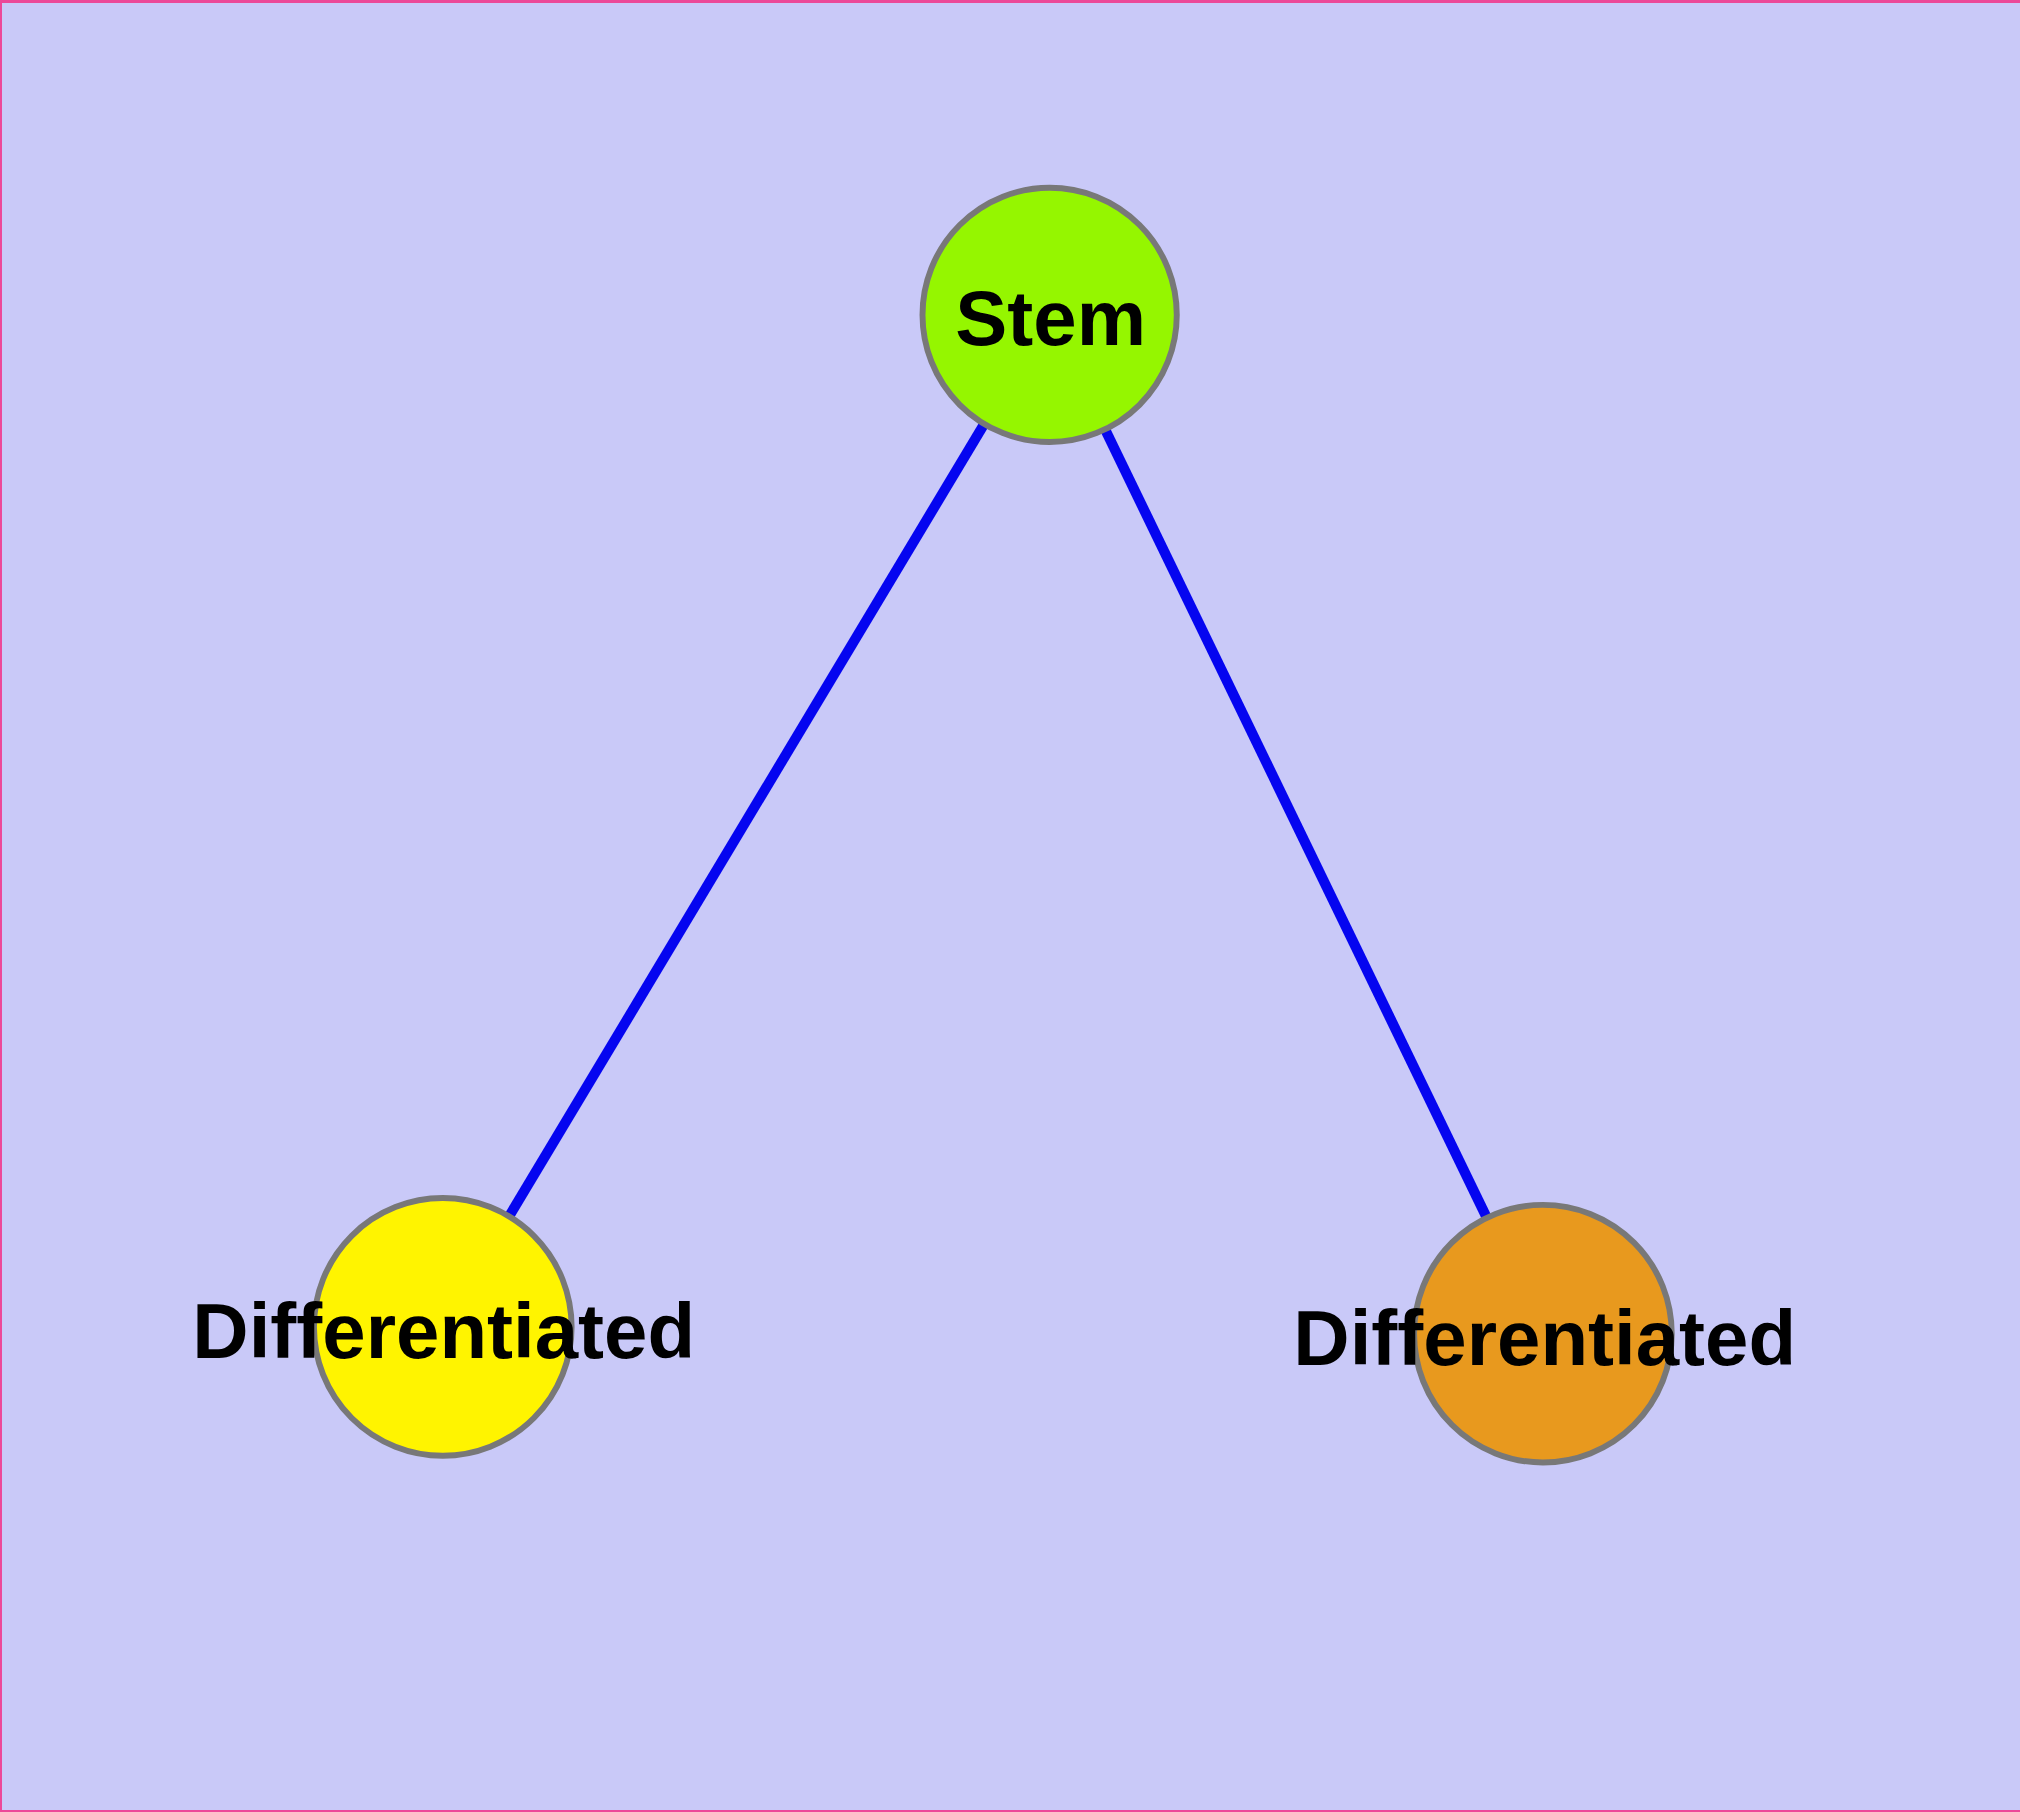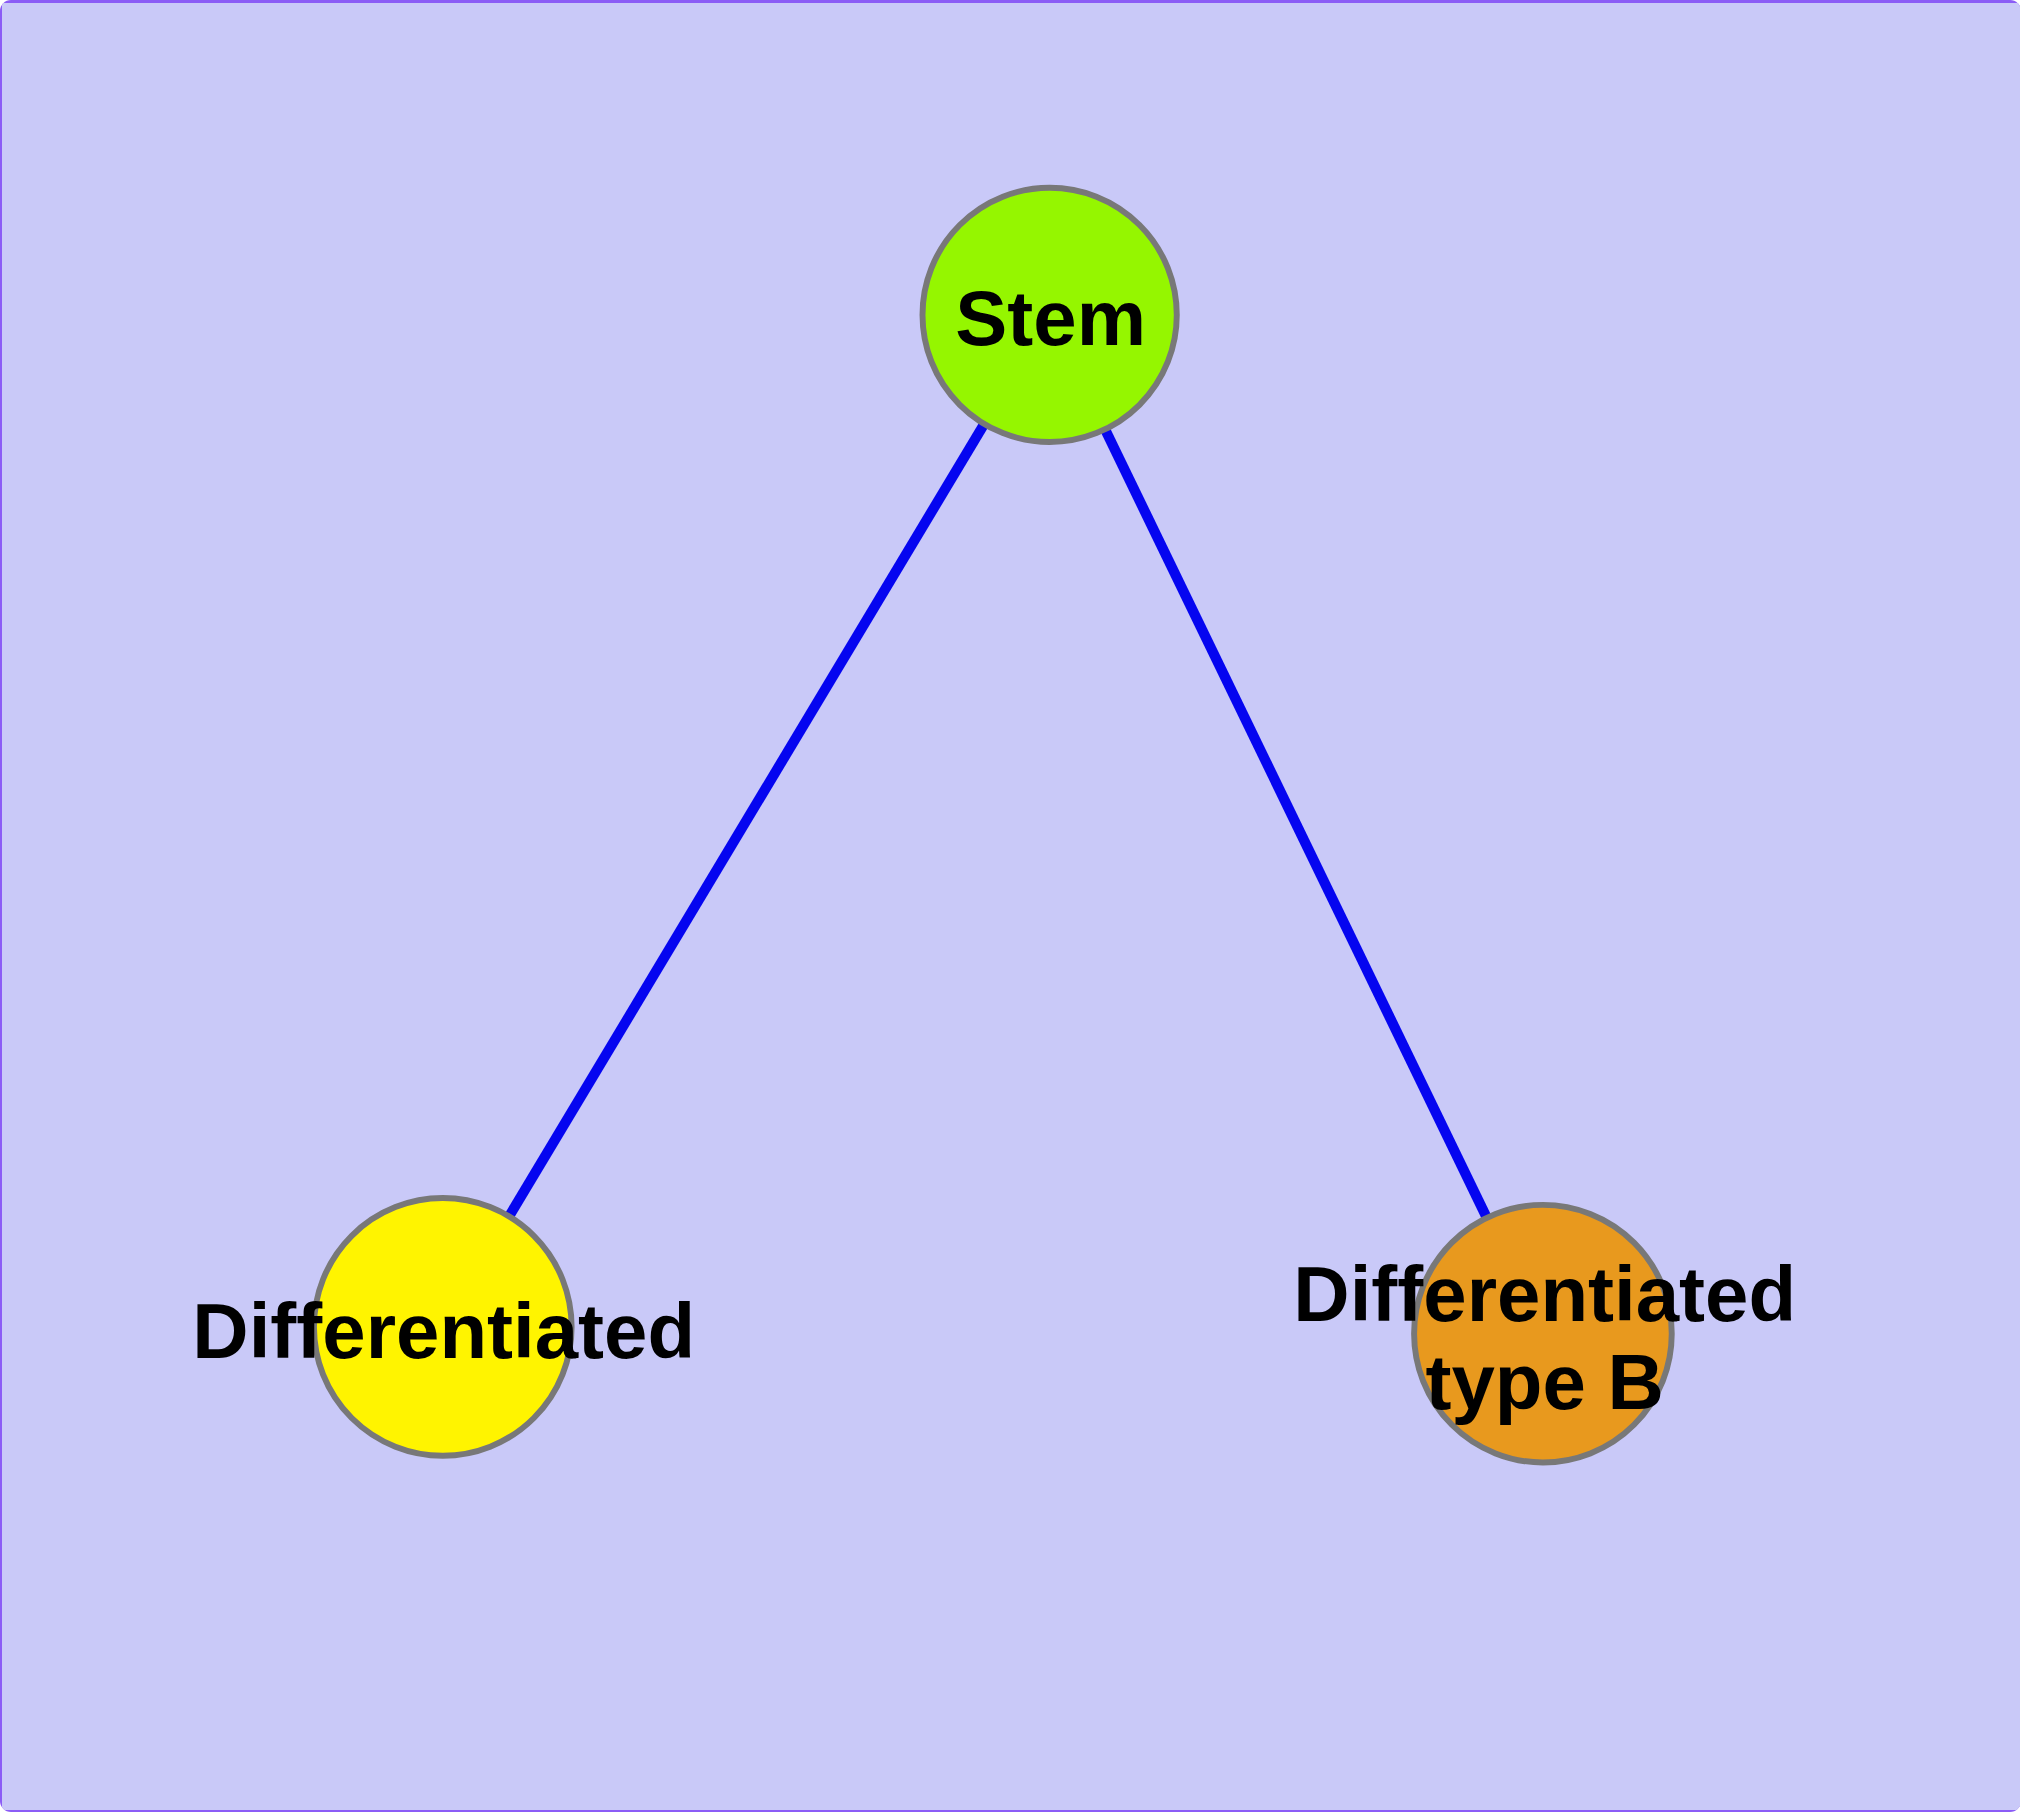--- a/index.html
+++ b/index.html
@@ -5,23 +5,22 @@
   html, body {
     margin: 0;
     padding: 0;
     background: #ffffff;
     font-family: "Liberation Sans", sans-serif;
   }
   .page {
     position: relative;
     width: 2021px;
     height: 1812px;
-    background: #8b5cf6;
+    background: #ec4899;
     overflow: hidden;
-    border-radius: 11px;
   }
   
   .canvas {
     position: absolute;
     left: 1.7px;
     top: 3.4px;
     width: 2019px;
     height: 1807px;
     background: #C9C9F8;
     overflow: hidden;
@@ -73,18 +72,17 @@
     <div class="node-label" style="left:1049px; top:315px;">
       <span class="line">Stem</span>
     </div>
 
     <div class="node-label" style="left:442px; top:1328px;">
       <span class="line">Differentiated</span>
     </div>
 
     <div class="node-label" style="left:1543px; top:1335px;">
       <span class="line">Differentiated</span>
-      <span class="line">type B</span>
     </div>
 
   </div>
 </div>
 
 
 </body></html>

